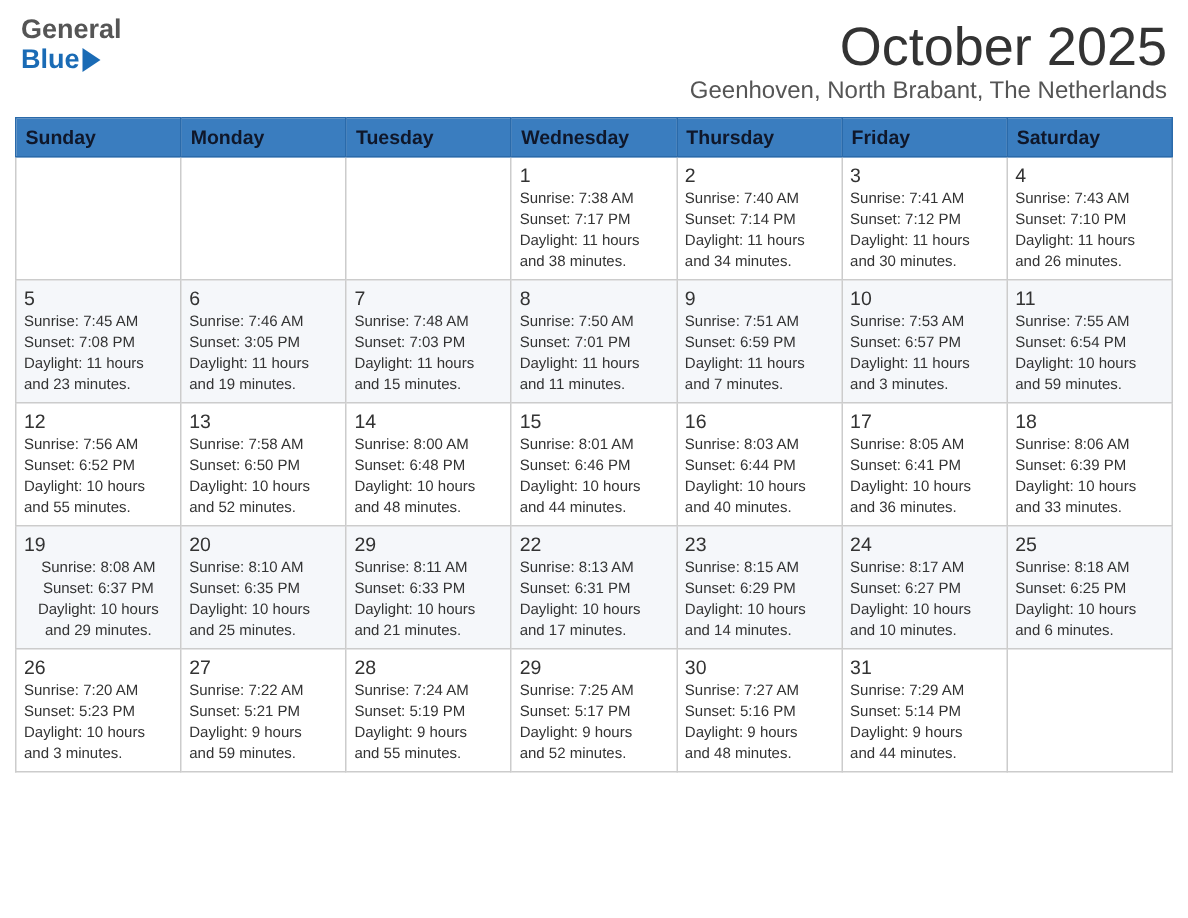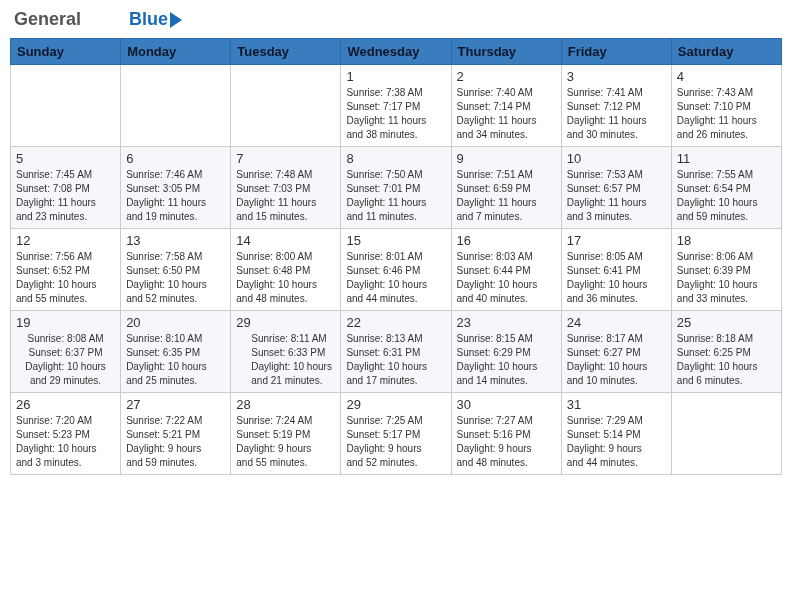--- a/index.html
+++ b/index.html
@@ -12,24 +12,24 @@
     }
     .header {
       display: flex;
       justify-content: space-between;
       align-items: flex-start;
       margin-bottom: 8px;
       padding: 0 4px;
     }
     .logo {
       display: flex;
+      flex-direction: column;
       font-size: 18px;
       font-weight: bold;
       line-height: 1.1;
-      gap: 48px;
     }
     .logo-general { color: #555; }
     .logo-blue { color: #1a6bb5; display: flex; align-items: center; gap: 2px; }
     .logo-arrow {
       width: 0; height: 0;
       border-top: 8px solid transparent;
       border-bottom: 8px solid transparent;
       border-left: 12px solid #1a6bb5;
       display: inline-block;
     }
@@ -79,20 +79,24 @@
 <body>
 
 <div class="header">
   <div class="logo">
     <span class="logo-general">General</span>
     <span class="logo-blue">
       <span>Blue</span>
       <span class="logo-arrow"></span>
     </span>
   </div>
+  <div class="title-block">
+    <div class="month-title">October 2025</div>
+    <div class="location">Geenhoven, North Brabant, The Netherlands</div>
+  </div>
 </div>
 
 <table>
   <thead>
     <tr>
     <th>Sunday</th>
         <th>Monday</th>
         <th>Tuesday</th>
         <th>Wednesday</th>
         <th>Thursday</th>
@@ -246,21 +250,21 @@
         </td>
         <td>
           <span class="day-num">20</span>
           <div class="day-info" style="white-space: pre-line;">Sunrise: 8:10 AM
 Sunset: 6:35 PM
 Daylight: 10 hours
 and 25 minutes.</div>
         </td>
         <td>
           <span class="day-num">29</span>
-          <div class="day-info" style="white-space: pre-line; margin-left: 15px;">Sunrise: 8:11 AM
+          <div class="day-info" style="white-space: pre-line;">Sunrise: 8:11 AM
 Sunset: 6:33 PM
 Daylight: 10 hours
 and 21 minutes.</div>
         </td>
         <td>
           <span class="day-num">22</span>
           <div class="day-info" style="white-space: pre-line;">Sunrise: 8:13 AM
 Sunset: 6:31 PM
 Daylight: 10 hours
 and 17 minutes.</div>

